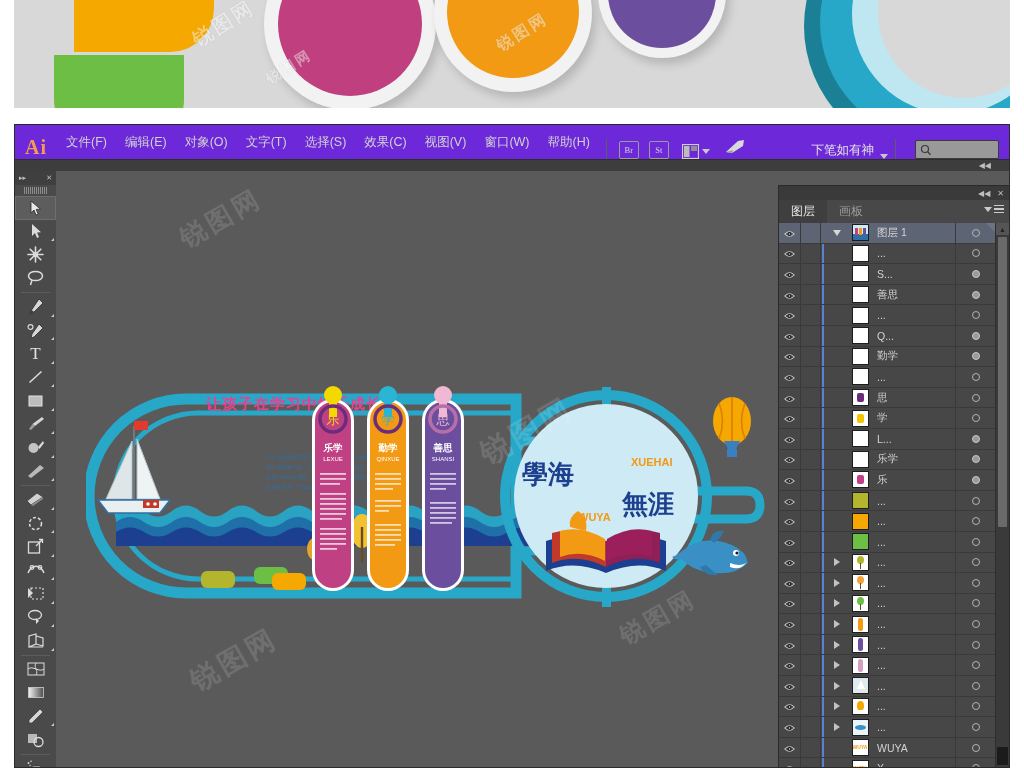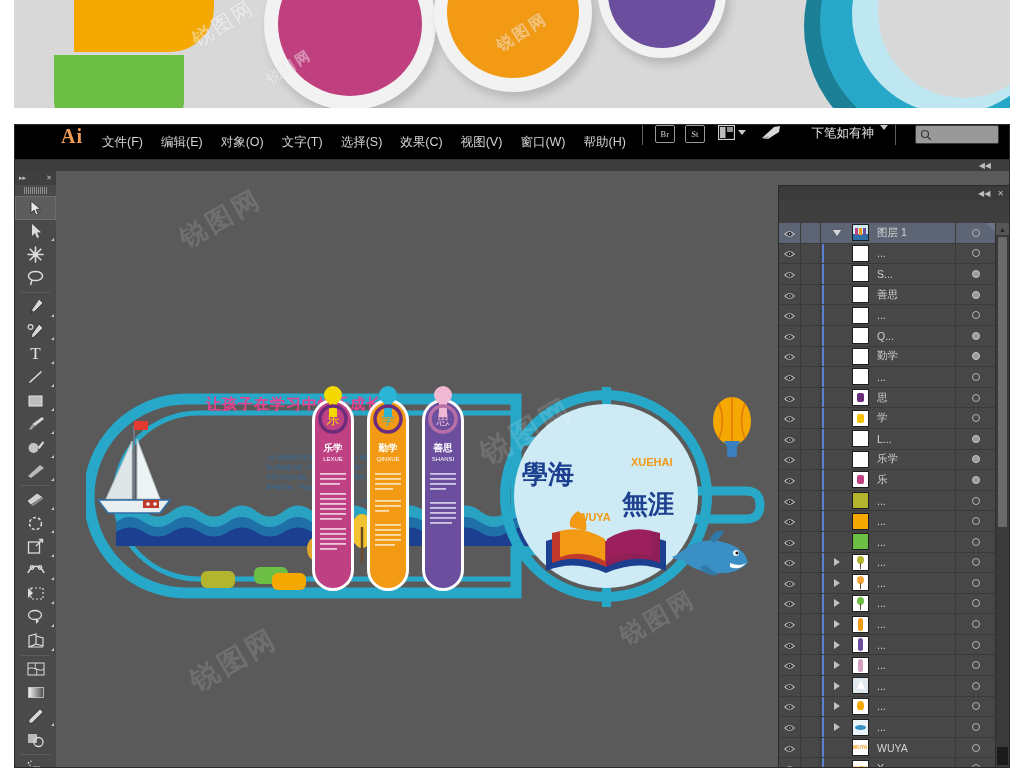--- a/index.html
+++ b/index.html
@@ -16,22 +16,22 @@
   .circ-fill{position:absolute;border-radius:50%;}
   .wm{position:absolute;pointer-events:none;opacity:.42;transform:rotate(-32deg);
       color:#fff;font-size:20px;letter-spacing:3px;font-weight:bold;
       text-shadow:0 0 1px rgba(120,120,120,.8);}
 
   
   #app{position:absolute;left:14px;top:124px;width:996px;height:644px;background:#535353;
        border:1px solid #2a2a2a;box-sizing:border-box;overflow:hidden;}
 
   
-  #menubar{position:relative;height:34px;background:#000000;display:flex;align-items:flex-start;
-           border-bottom:1px solid #2e2e2e;padding-left:36px;}
+  #menubar{position:relative;height:34px;background:#6d28d9;display:flex;align-items:flex-end;
+           border-bottom:1px solid #2e2e2e;}
   #ai-logo{width:42px;text-align:center;color:#f29b55;font-size:20px;font-weight:bold;
            font-family:"Liberation Serif",serif;letter-spacing:1px;}
   .menu-item{color:#d2d2d2;font-size:12.5px;padding:0 9px;line-height:34px;cursor:default;white-space:nowrap;}
   .vsep{width:1px;height:20px;background:#5e5e5e;margin:0 7px;}
   .sq-btn{width:18px;height:16px;border:1px solid #9a9a9a;border-radius:2px;color:#d6d6d6;
           font-size:8.5px;display:flex;align-items:center;justify-content:center;margin:0 5px;
           font-family:"Liberation Serif",serif;}
   .arr-dn{width:0;height:0;border-left:4px solid transparent;border-right:4px solid transparent;
           border-top:5px solid #c8c8c8;margin-left:3px;}
   #ws-name{color:#e2e2e2;font-size:12.5px;margin-left:auto;white-space:nowrap;}
@@ -551,20 +551,32 @@
     <div class="wm2" style="left:130px;top:470px;font-size:28px;">锐图网</div>
     <div class="wm2" style="left:560px;top:430px;font-size:24px;">锐图网</div>
   </div>
 
   <div id="layers">
     <div id="lp-head">
       <span>◀◀</span>
       <span>✕</span>
     </div>
 
+    <div id="lp-tabs">
+      <div class="lp-tab active">图层</div>
+      <div class="lp-tab">画板</div>
+      <div id="lp-menu">
+        <div class="arr-dn" style="border-top-color:#cbcbcb;"></div>
+        <div class="lines">
+            <i></i>
+            <i></i>
+            <i></i>
+          </div>
+      </div>
+    </div>
 
     <div id="lp-list">
         <div class="lrow top">
           <div class="lcol-eye">
             <span><svg width="11" height="8" viewBox="0 0 11 8">
                 <path d="M0.6 4 Q5.5 -0.6 10.4 4 Q5.5 8.6 0.6 4 Z" fill="none" stroke="#c9c9c9" stroke-width="1"></path>
                 <circle cx="5.5" cy="4" r="2" fill="#1d1d1d"></circle>
                 <circle cx="5.5" cy="4" r="0.8" fill="#dcdcdc"></circle>
               </svg></span>
           </div>

